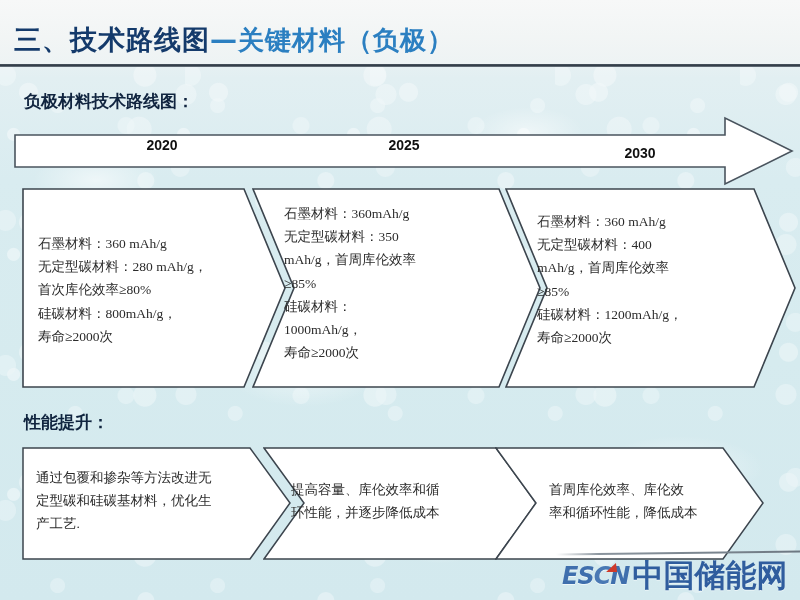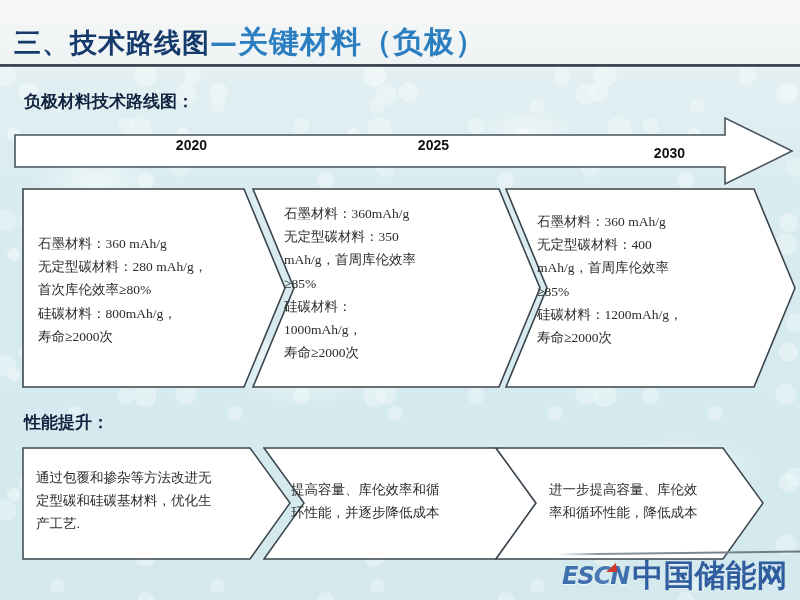--- a/index.html
+++ b/index.html
@@ -44,39 +44,39 @@
     position:absolute;left:0;top:0;width:800px;height:66px;
     background:linear-gradient(180deg,#f7f8f8 0%,#f2f5f5 55%,#edf3f4 100%);
   }
   #title{
     position:absolute;left:14px;top:22px;white-space:nowrap;
     font-size:27px;font-weight:bold;letter-spacing:1px;
     font-family:"DejaVu Sans","Liberation Sans",sans-serif;
   }
   #title .t-main{color:#143a6b;}
   #title .t-dash{color:#2b7fc1;font-weight:bold;}
-  #title .t-sub{color:#2b7fc1;font-weight:bold;font-size:30px;}
+  #title .t-sub{color:#2b7fc1;font-weight:bold;font-size:26px;}
   #title-rule{
     position:absolute;left:0;top:64px;width:800px;height:3px;
     background:linear-gradient(180deg,#4a5560 0%,#2f3a45 60%,#7f8a93 100%);
   }
 
   
   .section-label{
     position:absolute;font-size:17px;font-weight:bold;color:#10243f;
     font-family:"DejaVu Sans","Liberation Sans",sans-serif;white-space:nowrap;
   }
   #label-roadmap{left:24px;top:90px;}
   #label-perf{left:24px;top:411px;}
 
   
   #timeline{position:absolute;left:14px;top:112px;width:780px;height:78px;}
   .tl-year{
     position:absolute;top:25px;font-size:14px;font-weight:bold;color:#101010;
-    font-family:"Liberation Sans","DejaVu Sans",sans-serif;text-align:right;width:90px;
+    font-family:"Liberation Sans","DejaVu Sans",sans-serif;text-align:center;width:90px;
   }
 
   
   .chev{position:absolute;}
   .chev-text{
     position:absolute;color:#2b2b2b;
     font-family:"Liberation Serif","DejaVu Serif",serif;
     line-height:1.72;white-space:pre-line;
   }
   .row1 .chev-text{font-size:13.5px;}
@@ -185,21 +185,21 @@
       <polygon points="1,1 233,1 273,56 233,112 1,112 41,56" fill="#ffffff" stroke="#3c454e" stroke-width="1.5" stroke-linejoin="miter"></polygon>
     </svg>
     <div class="chev-text" style="left:28px;top:31px;width:200px;">提高容量、库伦效率和循
 环性能，并逐步降低成本</div>
   </div>
 
   <div class="chev row2" style="left:495px;top:447px;width:270px;height:113px;">
     <svg width="270" height="113" viewBox="0 0 270 113">
       <polygon points="1,1 228,1 268,56 228,112 1,112 41,56" fill="#ffffff" stroke="#3c454e" stroke-width="1.5" stroke-linejoin="miter"></polygon>
     </svg>
-    <div class="chev-text" style="left:54px;top:31px;width:200px;">进一步提高容量、库伦效
+    <div class="chev-text" style="left:54px;top:31px;width:200px;">首周库伦效率、库伦效
 率和循环性能，降低成本</div>
   </div>
 
   <div id="wm-rule"></div>
   <div id="watermark">
     <span id="wm-escn"><span>ES</span><span class="wm-c">C</span><span>N</span><span id="wm-accent"></span></span>
     <span id="wm-cn">中国储能网</span>
   </div>
 
 </div>

